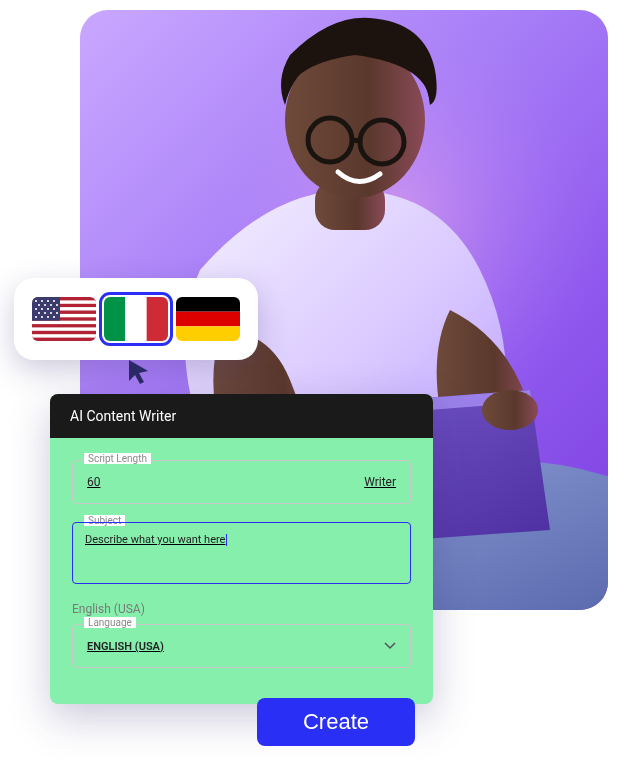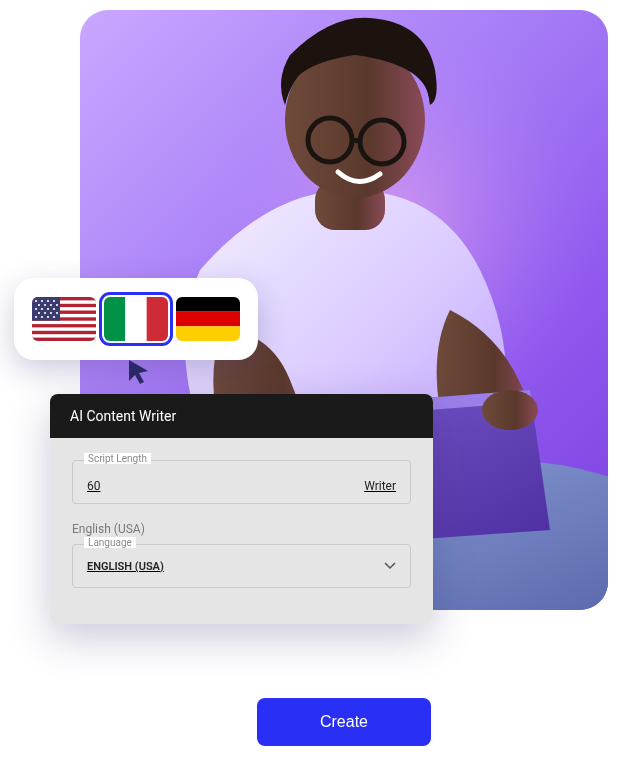--- a/index.html
+++ b/index.html
@@ -54,21 +54,21 @@
     left: 126px;
     top: 358px;
     width: 26px; height: 26px;
   }
 
   .panel {
     position: absolute;
     left: 50px;
     top: 394px;
     width: 383px;
-    background: #e5e5e5;
+    background: #86efac;
     border-radius: 8px;
     box-shadow: 0 14px 40px rgba(50, 40, 110, 0.25);
     overflow: hidden;
   }
   .panel-header {
     background: #1a1a1a;
     color: #fff;
     font-size: 14px;
     padding: 14px 20px;
   }
@@ -87,21 +87,22 @@
     background: #fff;
     padding: 0 4px;
     font-size: 10px;
     color: #8a8a8a;
   }
   .input-row {
     border: 1px solid #c9c9c9;
     border-radius: 4px;
     height: 44px;
     display: flex;
-    padding: 18px 14px;
+    align-items: center;
+    padding: 4px 14px;
     font-size: 12px;
     color: #222;
     justify-content: space-between;
   }
   .input-row .val { color: #222; }
   .input-row .suffix { color: #222; }
   .textarea {
     border: 1px solid #2a2ff5;
     border-radius: 4px;
     height: 62px;
@@ -133,27 +134,27 @@
     font-size: 11px;
     font-weight: 600;
     color: #222;
   }
   .chev { width: 12px; height: 12px; }
 
   .create-btn {
     position: absolute;
     left: 257px;
     top: 698px;
-    width: 174px;
+    width: 158px;
     height: 48px;
     background: #2a2ff5;
     color: #fff;
     border: none;
     border-radius: 8px;
-    font-size: 16px;
+    font-size: 22px;
     display: flex;
     align-items: center;
     justify-content: center;
     cursor: pointer;
   }
 </style>
 </head>
 <body>
 
 <div class="hero">
@@ -276,20 +277,26 @@
   <div class="panel-header">AI Content Writer</div>
   <div class="panel-body">
     <div class="field">
       <span class="float-label">Script Length</span>
       <div class="input-row">
         <span class="val">60</span>
         <span class="suffix">Writer</span>
       </div>
     </div>
 
+    <div class="field">
+      <span class="float-label">Subject</span>
+      <div class="textarea">
+        <span>Describe what you want here</span><span class="caret"></span>
+      </div>
+    </div>
 
     <div class="group-label">English (USA)</div>
     <div class="field" style="">
       <span class="float-label">Language</span>
       <div class="select-row">
         <span>ENGLISH (USA)</span>
         <span class="chev">
           <svg viewBox="0 0 12 12">
               <path d="M 1 3 L 6 8 L 11 3" fill="none" stroke="#555" stroke-width="1.5"></path>
             </svg>

